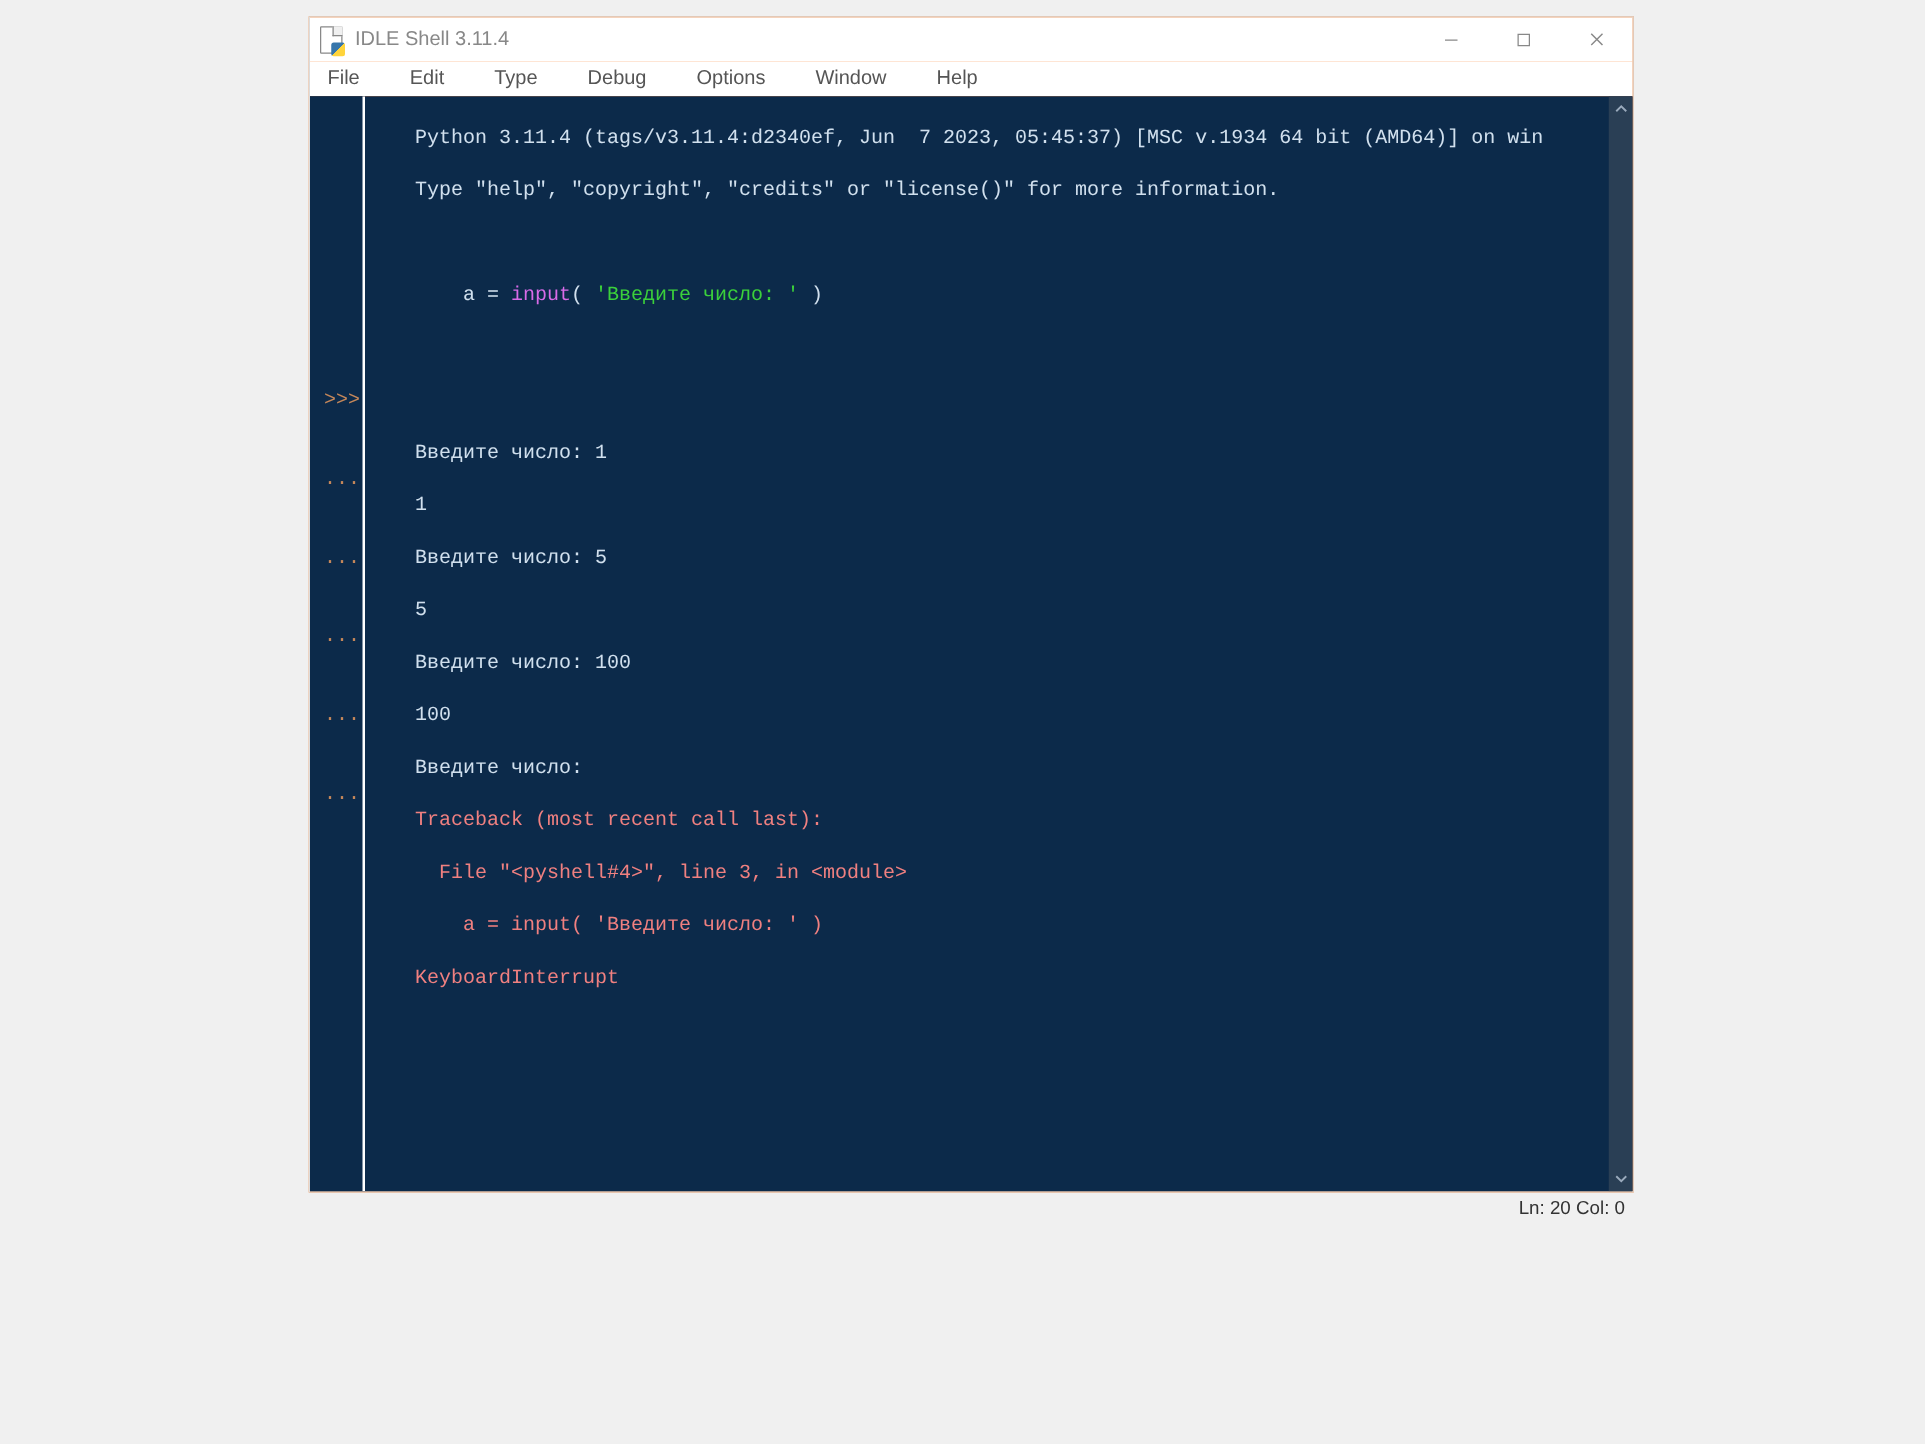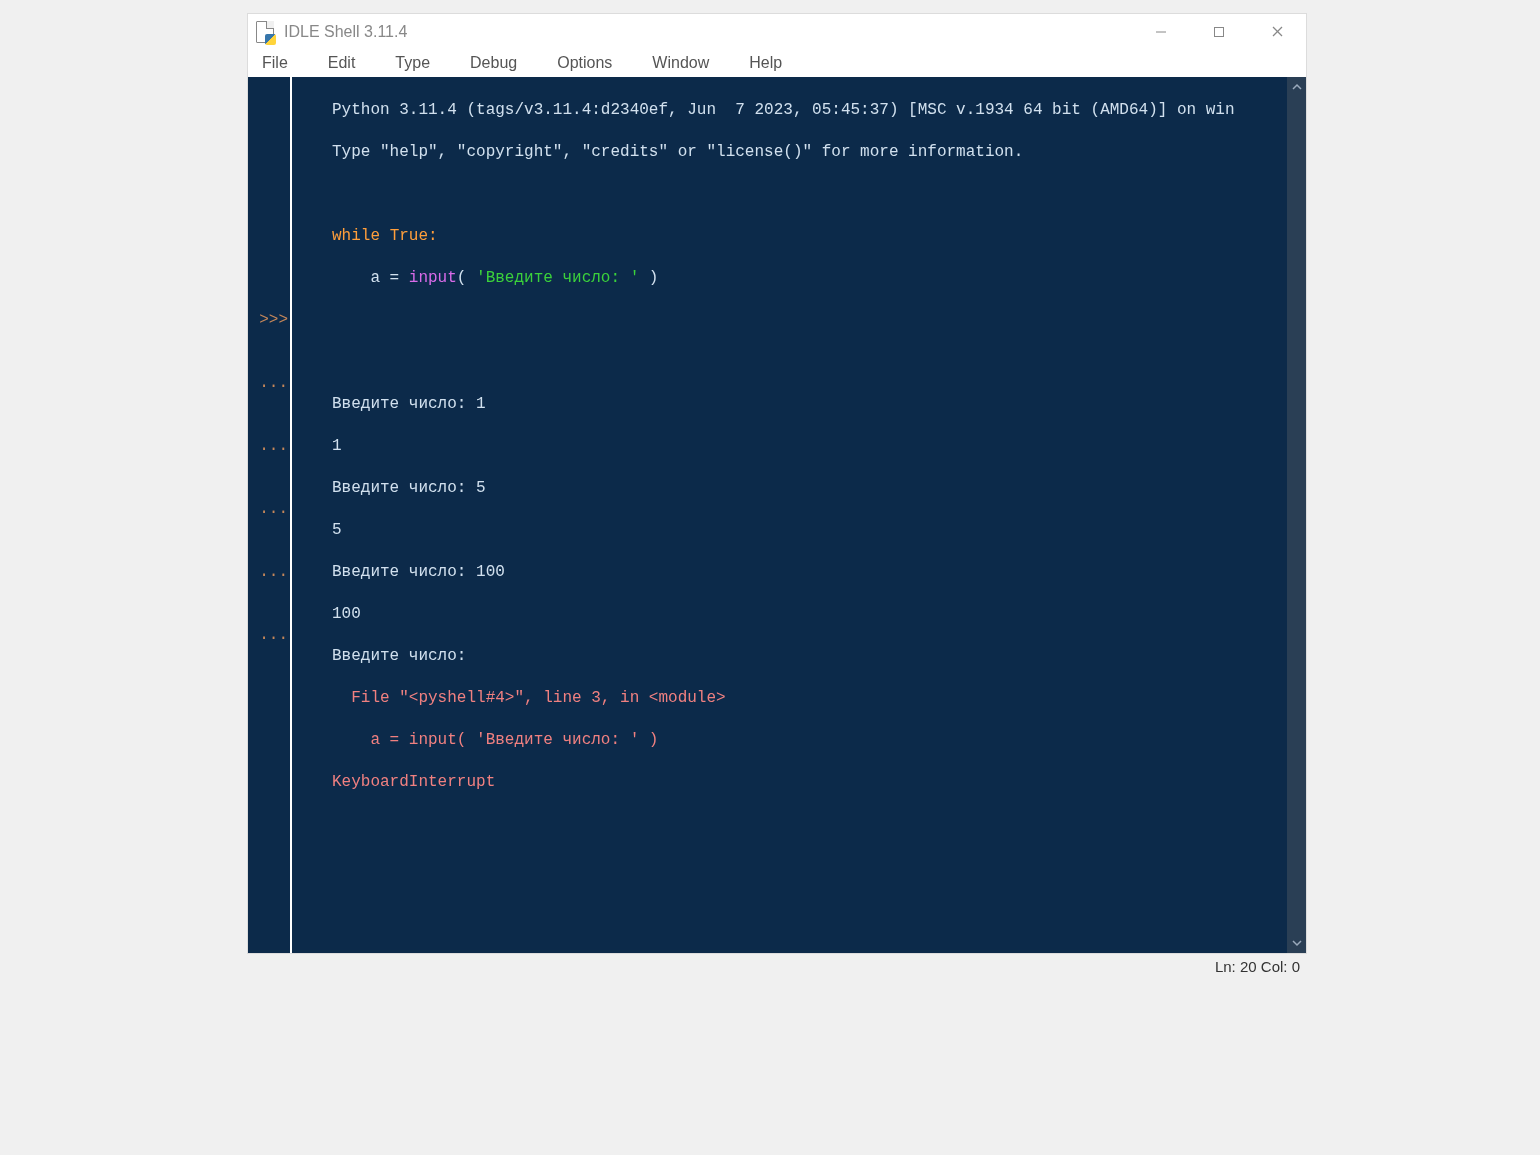--- a/index.html
+++ b/index.html
@@ -208,31 +208,31 @@
       
       
       
       
     </div>
 
     <div class="code">
 <div class="line">Python 3.11.4 (tags/v3.11.4:d2340ef, Jun  7 2023, 05:45:37) [MSC v.1934 64 bit (AMD64)] on win</div>
 <div class="line">Type "help", "copyright", "credits" or "license()" for more information.</div>
 <div class="line">&nbsp;</div>
-<div class="line"><span class="kw">while</span> <span class="kw">True</span><span class="kw">:</span></div>
 <div class="line"><span>    a = </span><span class="builtin">input</span><span>( </span><span class="str">'Введите число: '</span><span> )</span></div>
 <div class="line">&nbsp;</div>
 <div class="line">&nbsp;</div>
 <div class="line">Введите число: 1</div>
 <div class="line">1</div>
 <div class="line">Введите число: 5</div>
 <div class="line">5</div>
 <div class="line">Введите число: 100</div>
 <div class="line">100</div>
 <div class="line">Введите число: </div>
+<div class="line err">Traceback (most recent call last):</div>
 <div class="line err">  File "&lt;pyshell#4&gt;", line 3, in &lt;module&gt;</div>
 <div class="line err">    a = input( 'Введите число: ' )</div>
 <div class="line err">KeyboardInterrupt</div>
 <div class="line">&nbsp;</div>
     </div>
 
     <div class="scrollbar">
       <div class="scroll-arrow">
         <svg width="10" height="10" viewBox="0 0 10 10">
             <polyline points="1,7 5,3 9,7" fill="none" stroke="#9aaabc" stroke-width="1.5"></polyline>

